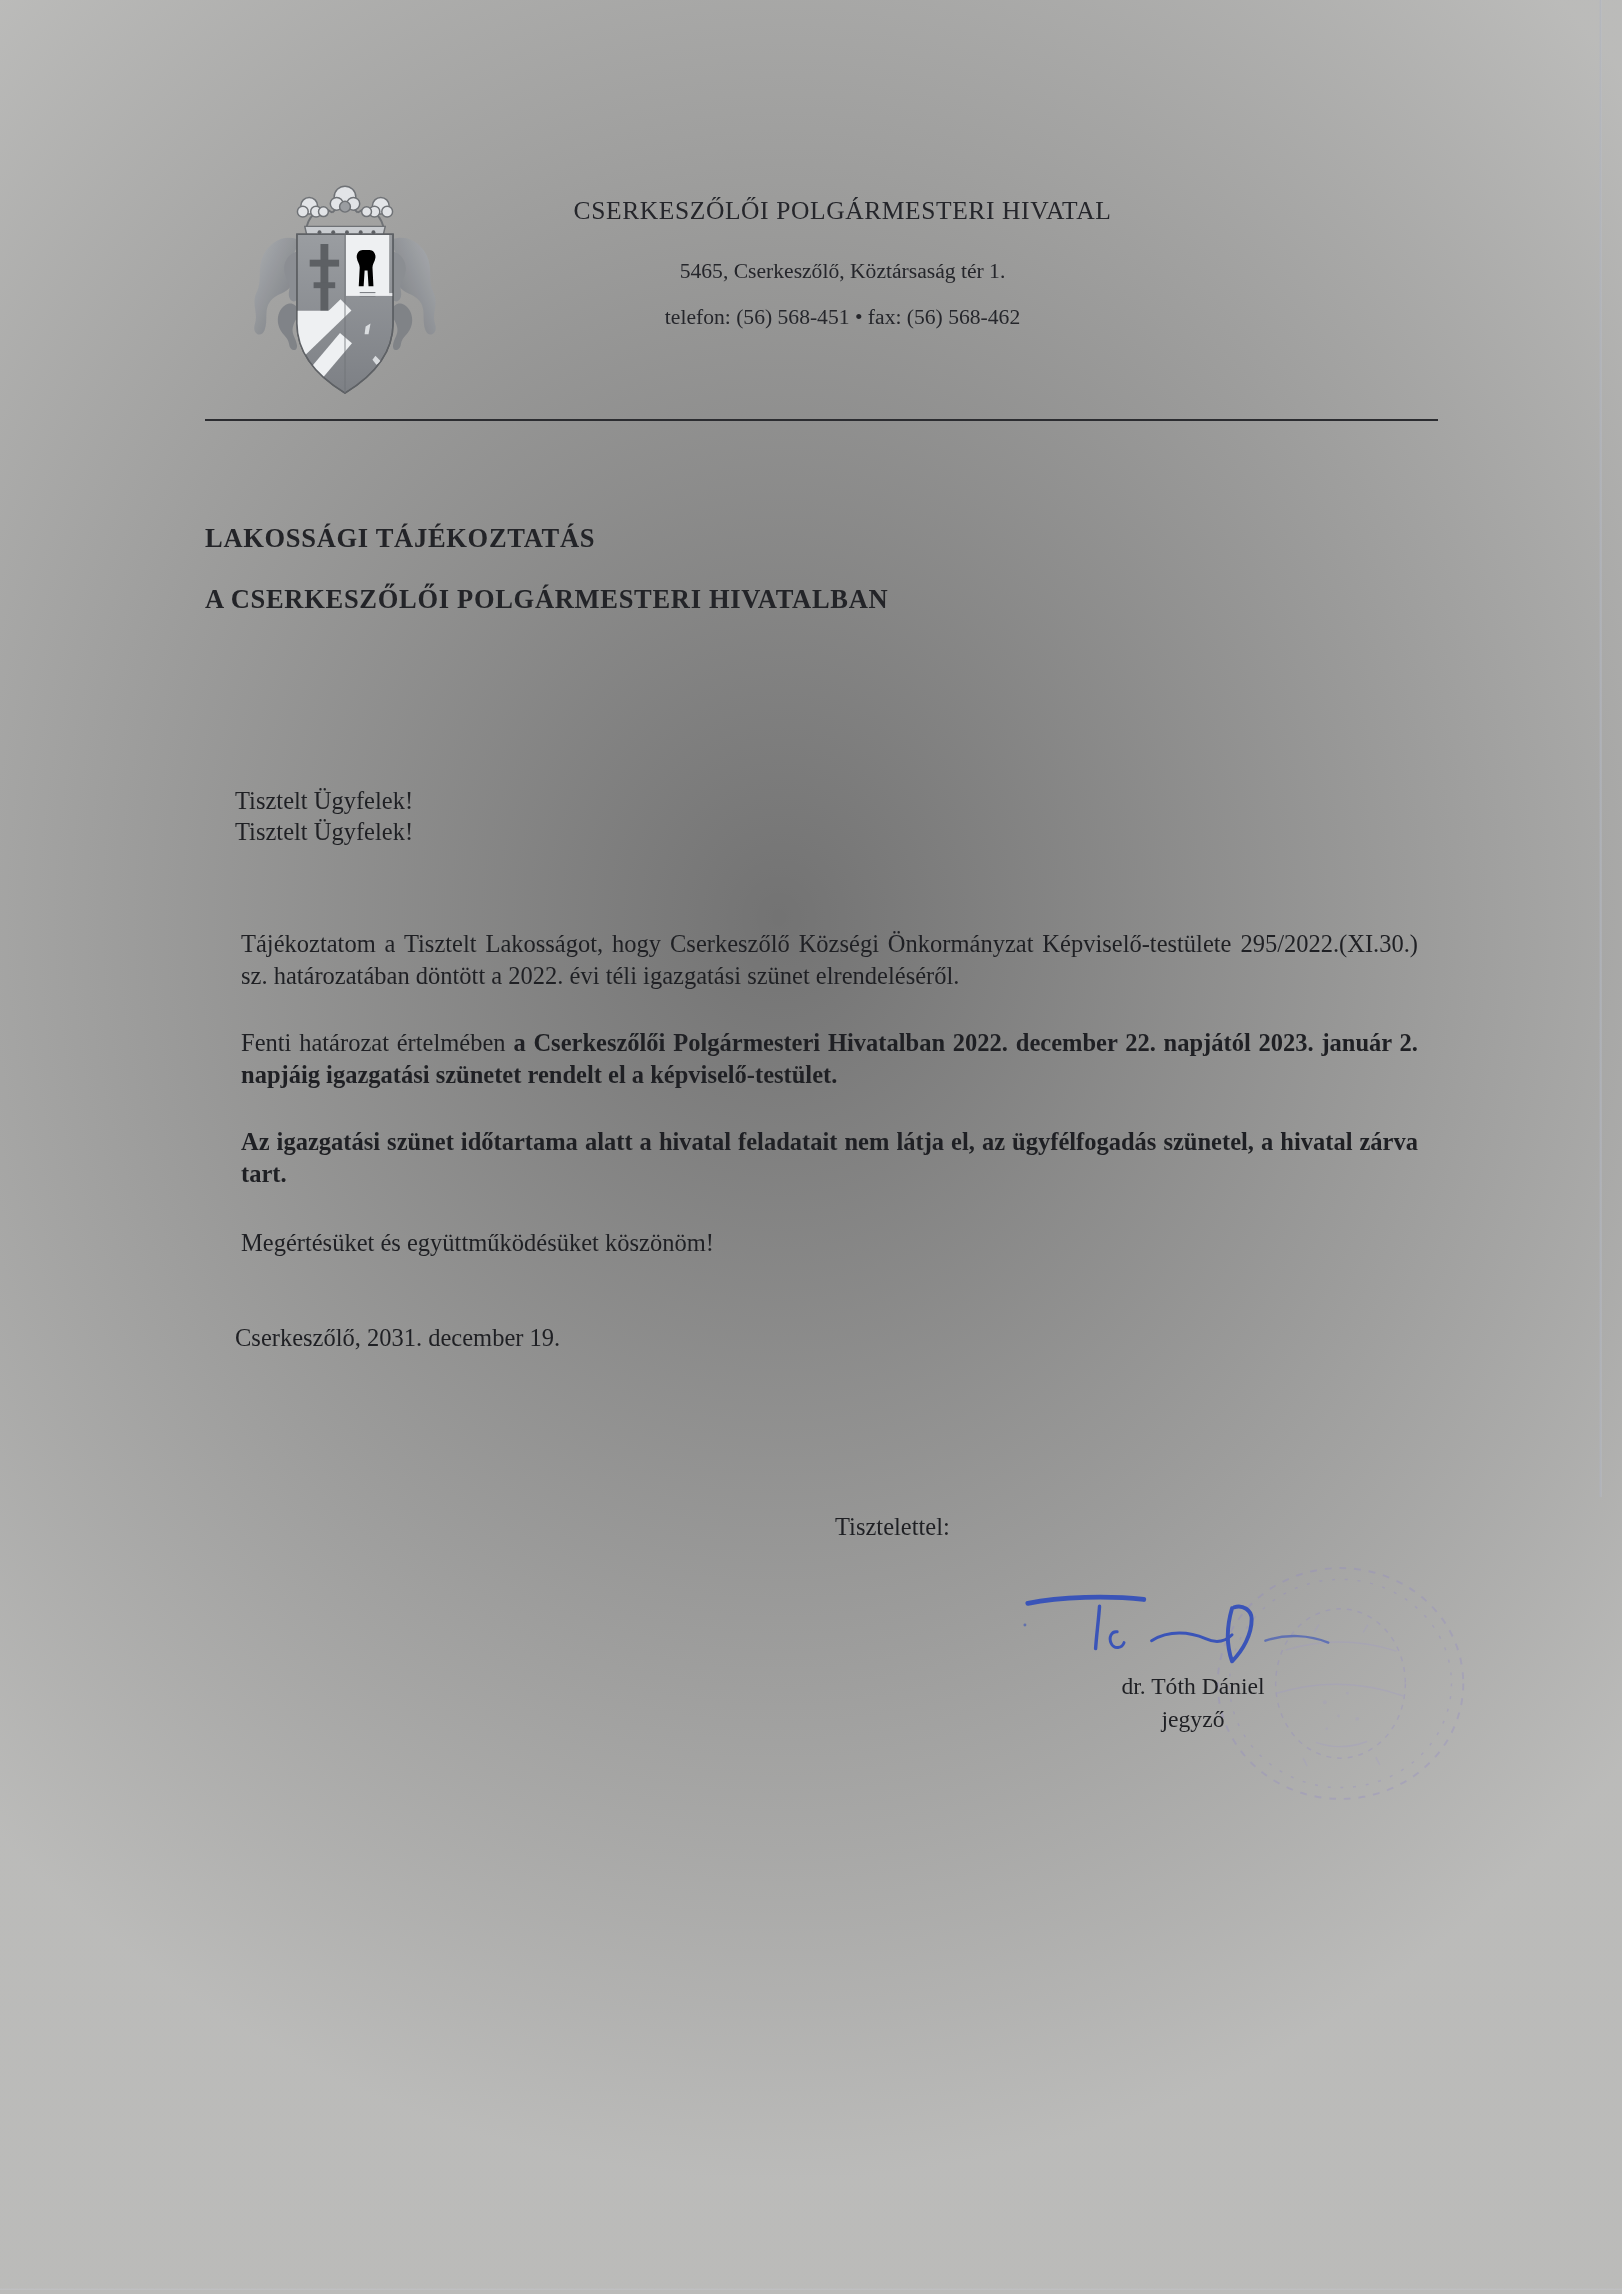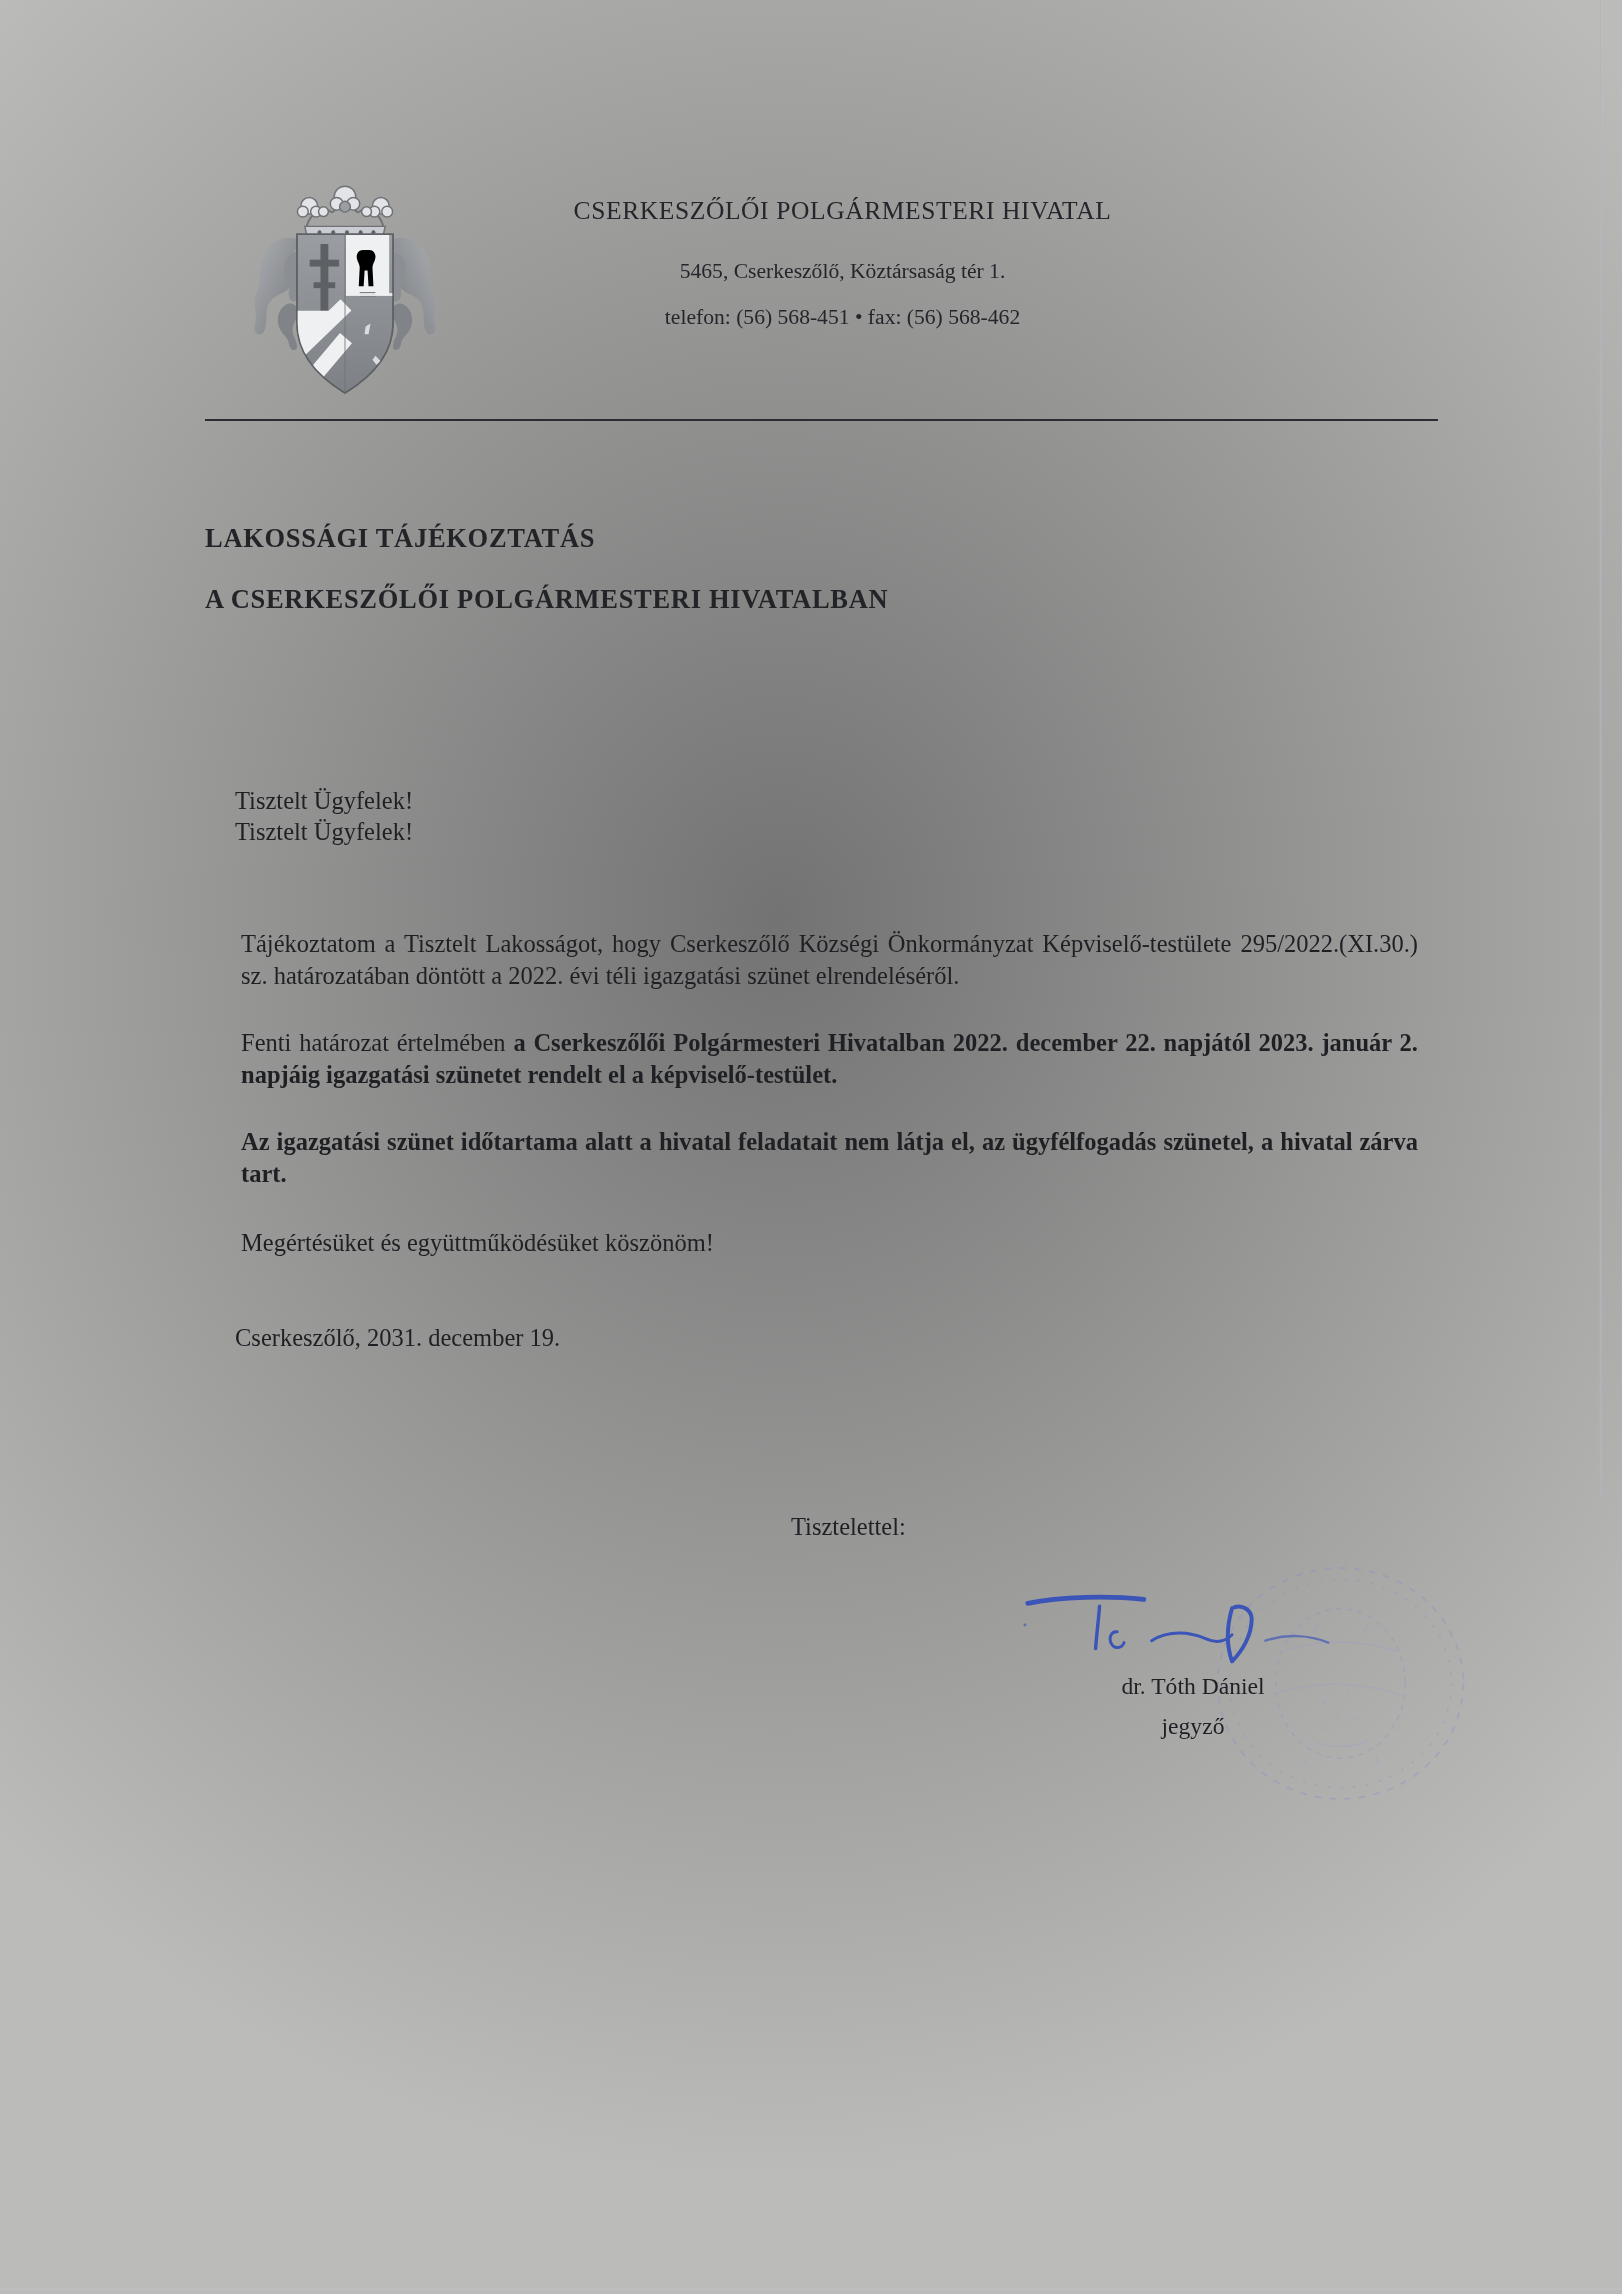--- a/index.html
+++ b/index.html
@@ -149,21 +149,21 @@
   .gap-5 { height: 58px; }
 
   .place-date {
     font-size: 24.5px;
     line-height: 1.2;
   }
 
   
   .sig-regards {
     position: absolute;
-    left: 791px;
+    left: 835px;
     top: 1513px;
     font-size: 24.5px;
     color: #1f2024;
     white-space: nowrap;
   }
 
   .sig-area {
     position: absolute;
     left: 1021px;
     top: 1566px;
@@ -197,21 +197,21 @@
     color: #1f2024;
   }
   .sig-name {
     font-size: 23.6px;
     line-height: 1.15;
     white-space: nowrap;
   }
   .sig-role {
     font-size: 23.6px;
     line-height: 1.15;
-    margin-top: 13px;
+    margin-top: 6px;
   }
 </style>
 </head>
 <body>
 
 <div class="page">
 
   <div class="paper-tint"></div>
   <div class="scan-edge-right"></div>
   <div class="scan-edge-bottom"></div>

